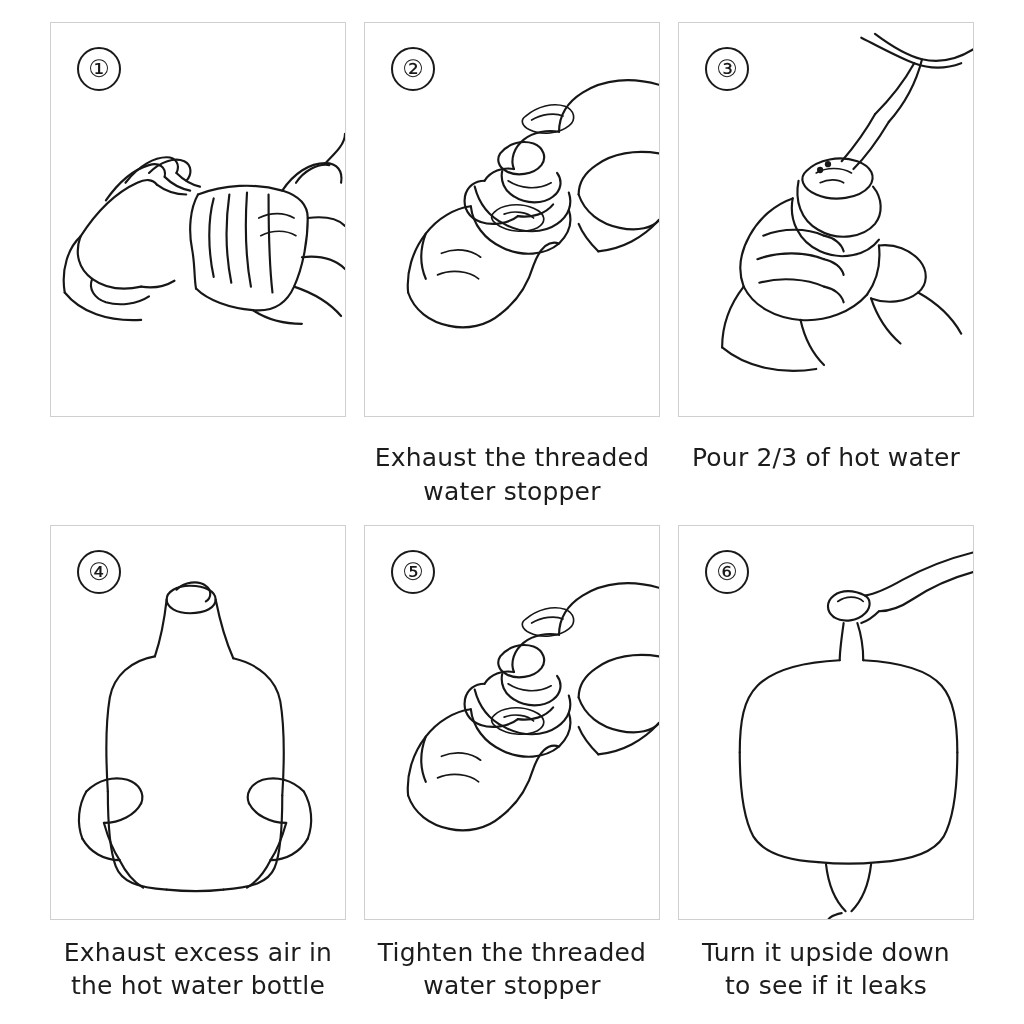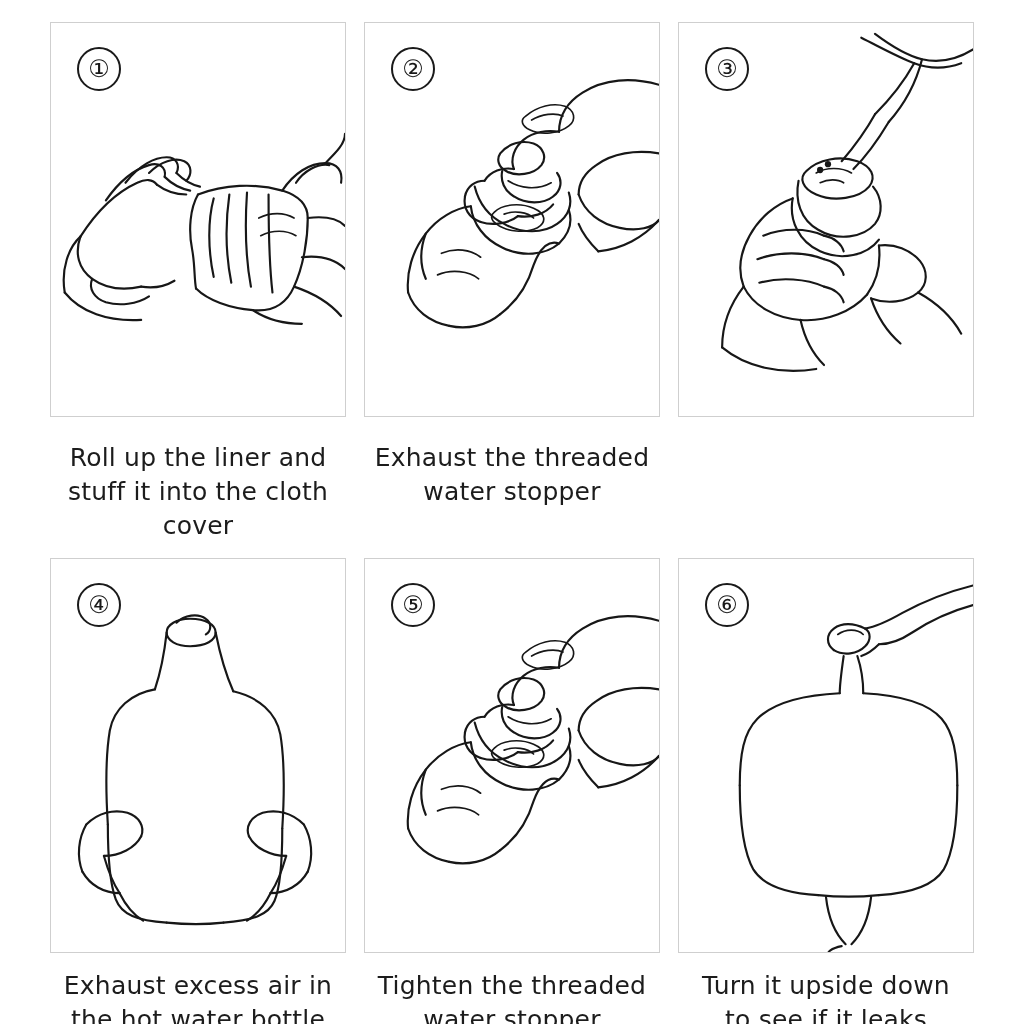--- a/index.html
+++ b/index.html
@@ -134,22 +134,20 @@
           <path class="ink" d="M262 196 C 278 194, 292 196, 300 204"></path>
           <path class="ink" d="M256 236 C 274 234, 290 238, 300 248"></path>
           <path class="ink" d="M248 266 C 266 272, 284 282, 296 296"></path>
           <path class="ink" d="M206 290 C 218 298, 236 304, 256 304"></path>
           <path class="ink" d="M280 140 C 292 128, 300 120, 300 110"></path>
           <path class="ink-thin" d="M212 196 C 224 190, 238 190, 248 196"></path>
           <path class="ink-thin" d="M214 214 C 226 208, 240 208, 250 214"></path>
         </svg>
         <div class="badge">①</div>
       </div>
-      <div class="caption cap-r1">Roll up the liner and
-stuff it into the cloth cover</div>
     </div>
 
     <div class="step">
       <div class="panel">
         <svg viewBox="0 0 300 395" xmlns="http://www.w3.org/2000/svg">
 
           <path class="ink" d="M300 60 C 272 52, 244 54, 222 68 C 206 78, 198 92, 198 108"></path>
           <path class="ink" d="M198 108 C 186 106, 172 108, 162 116 C 152 124, 148 136, 152 146"></path>
           <path class="ink" d="M152 146 C 140 144, 128 148, 122 158"></path>
           <path class="ink" d="M122 158 C 112 158, 104 164, 102 174"></path>
@@ -226,20 +224,21 @@
           <path class="ink" d="M244 272 C 232 282, 212 284, 196 278"></path>
 
           <path class="ink" d="M66 266 C 52 284, 44 306, 44 328"></path>
           <path class="ink" d="M124 300 C 128 318, 136 334, 148 346"></path>
           <path class="ink" d="M44 328 C 68 348, 104 356, 140 350"></path>
           <path class="ink" d="M244 272 C 262 282, 278 296, 288 314"></path>
           <path class="ink" d="M196 278 C 202 296, 212 312, 226 324"></path>
         </svg>
         <div class="badge">③</div>
       </div>
+      <div class="caption cap-r1">Pour 2/3 of hot water</div>
     </div>
 
     <div class="step">
       <div class="panel">
         <svg viewBox="0 0 300 395" xmlns="http://www.w3.org/2000/svg">
 
           <path class="ink" d="M128 62 C 136 54, 150 52, 158 58 C 164 62, 164 70, 158 74"></path>
           <path class="ink" d="M118 72 C 118 64, 128 58, 142 58 C 158 58, 168 64, 168 72 C 168 80, 158 86, 142 86 C 128 86, 118 80, 118 72"></path>
 
           <path class="ink" d="M118 72 C 116 90, 112 112, 106 130"></path>

